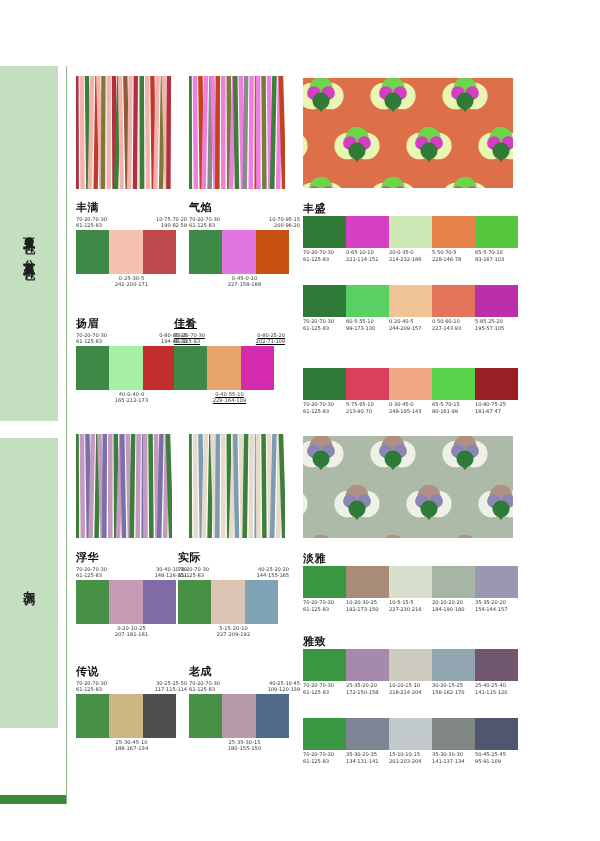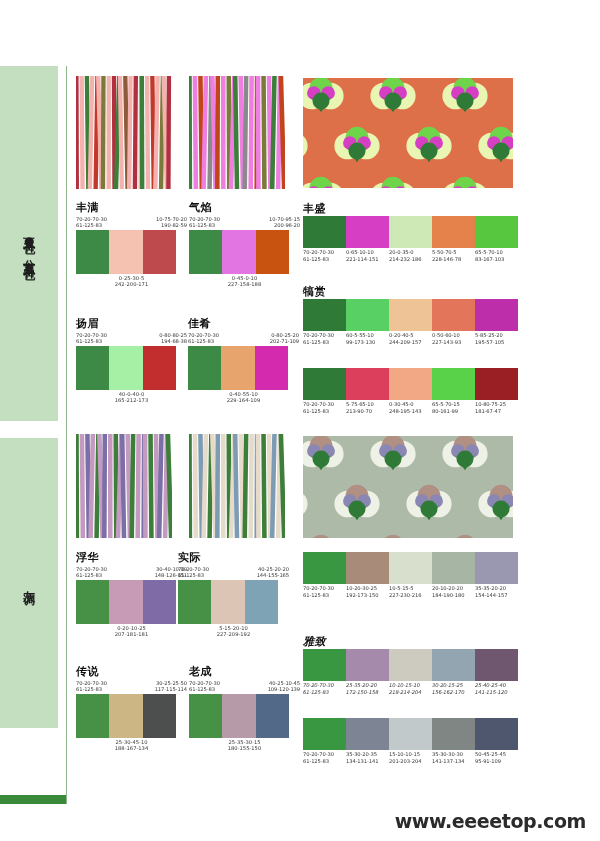--- a/index.html
+++ b/index.html
@@ -640,21 +640,21 @@
         <div class="bar3">
           <span style="background: rgb(61, 138, 70);"></span>
           <span style="background: rgb(165, 240, 165);"></span>
           <span style="background: rgb(194, 46, 46);"></span>
         </div>
         <div class="codes-center">
           <div>40-0-40-0</div>
           <div>165-212-173</div>
         </div>
       </div>
-      <div class="duo" style="left: 188px; top: 318px;">
+      <div class="duo" style="left: 174px; top: 318px; text-decoration: underline;">
         <div class="title">佳肴</div>
         <div class="codes-row">
           <div class="c">
             <div>70-20-70-30</div>
             <div>61-125-83</div>
           </div>
           <div class="c r">
             <div>0-80-25-20</div>
             <div>202-71-109</div>
           </div>
@@ -786,21 +786,20 @@
             <div>5-50-70-5</div>
             <div>228-146-78</div>
           </div>
           <div class="cc">
             <div>65-5-70-10</div>
             <div>83-167-103</div>
           </div>
         </div>
       </div>
       <div class="penta" style="left: 303px; top: 285px;">
-        <div class="title">犒赏</div>
         <div class="bar5">
           <span style="background: rgb(47, 122, 54);"></span>
           <span style="background: rgb(89, 208, 99);"></span>
           <span style="background: rgb(238, 196, 151);"></span>
           <span style="background: rgb(227, 118, 90);"></span>
           <span style="background: rgb(188, 46, 170);"></span>
         </div>
         <div class="pentacodes">
           <div class="cc">
             <div>70-20-70-30</div>
@@ -849,20 +848,21 @@
             <div>65-5-70-15</div>
             <div>80-161-99</div>
           </div>
           <div class="cc">
             <div>10-80-75-25</div>
             <div>181-67-47</div>
           </div>
         </div>
       </div>
       <div class="penta" style="left: 303px; top: 552px;">
+        <div class="title">淡雅</div>
         <div class="bar5">
           <span style="background: rgb(57, 151, 66);"></span>
           <span style="background: rgb(168, 139, 120);"></span>
           <span style="background: rgb(216, 224, 205);"></span>
           <span style="background: rgb(167, 182, 164);"></span>
           <span style="background: rgb(154, 151, 176);"></span>
         </div>
         <div class="pentacodes">
           <div class="cc">
             <div>70-20-70-30</div>
@@ -879,21 +879,21 @@
           <div class="cc">
             <div>20-10-20-20</div>
             <div>184-190-180</div>
           </div>
           <div class="cc">
             <div>35-35-20-20</div>
             <div>154-144-157</div>
           </div>
         </div>
       </div>
-      <div class="penta" style="left: 303px; top: 635px; font-style: italic;">
+      <div class="penta" style="left: 303px; top: 635px;">
         <div class="title">雅致</div>
         <div class="bar5">
           <span style="background: rgb(57, 151, 66);"></span>
           <span style="background: rgb(166, 138, 171);"></span>
           <span style="background: rgb(205, 202, 192);"></span>
           <span style="background: rgb(147, 165, 176);"></span>
           <span style="background: rgb(111, 87, 112);"></span>
         </div>
         <div class="pentacodes">
           <div class="cc">
@@ -946,14 +946,13 @@
           <div class="cc">
             <div>50-45-25-45</div>
             <div>95-91-109</div>
           </div>
         </div>
       </div>
     </div>
 
   <div class="bottom-bar"></div>
 
-  <div id="watermark">www.eeeetop.com</div>
 </div>
 
 </body></html>

